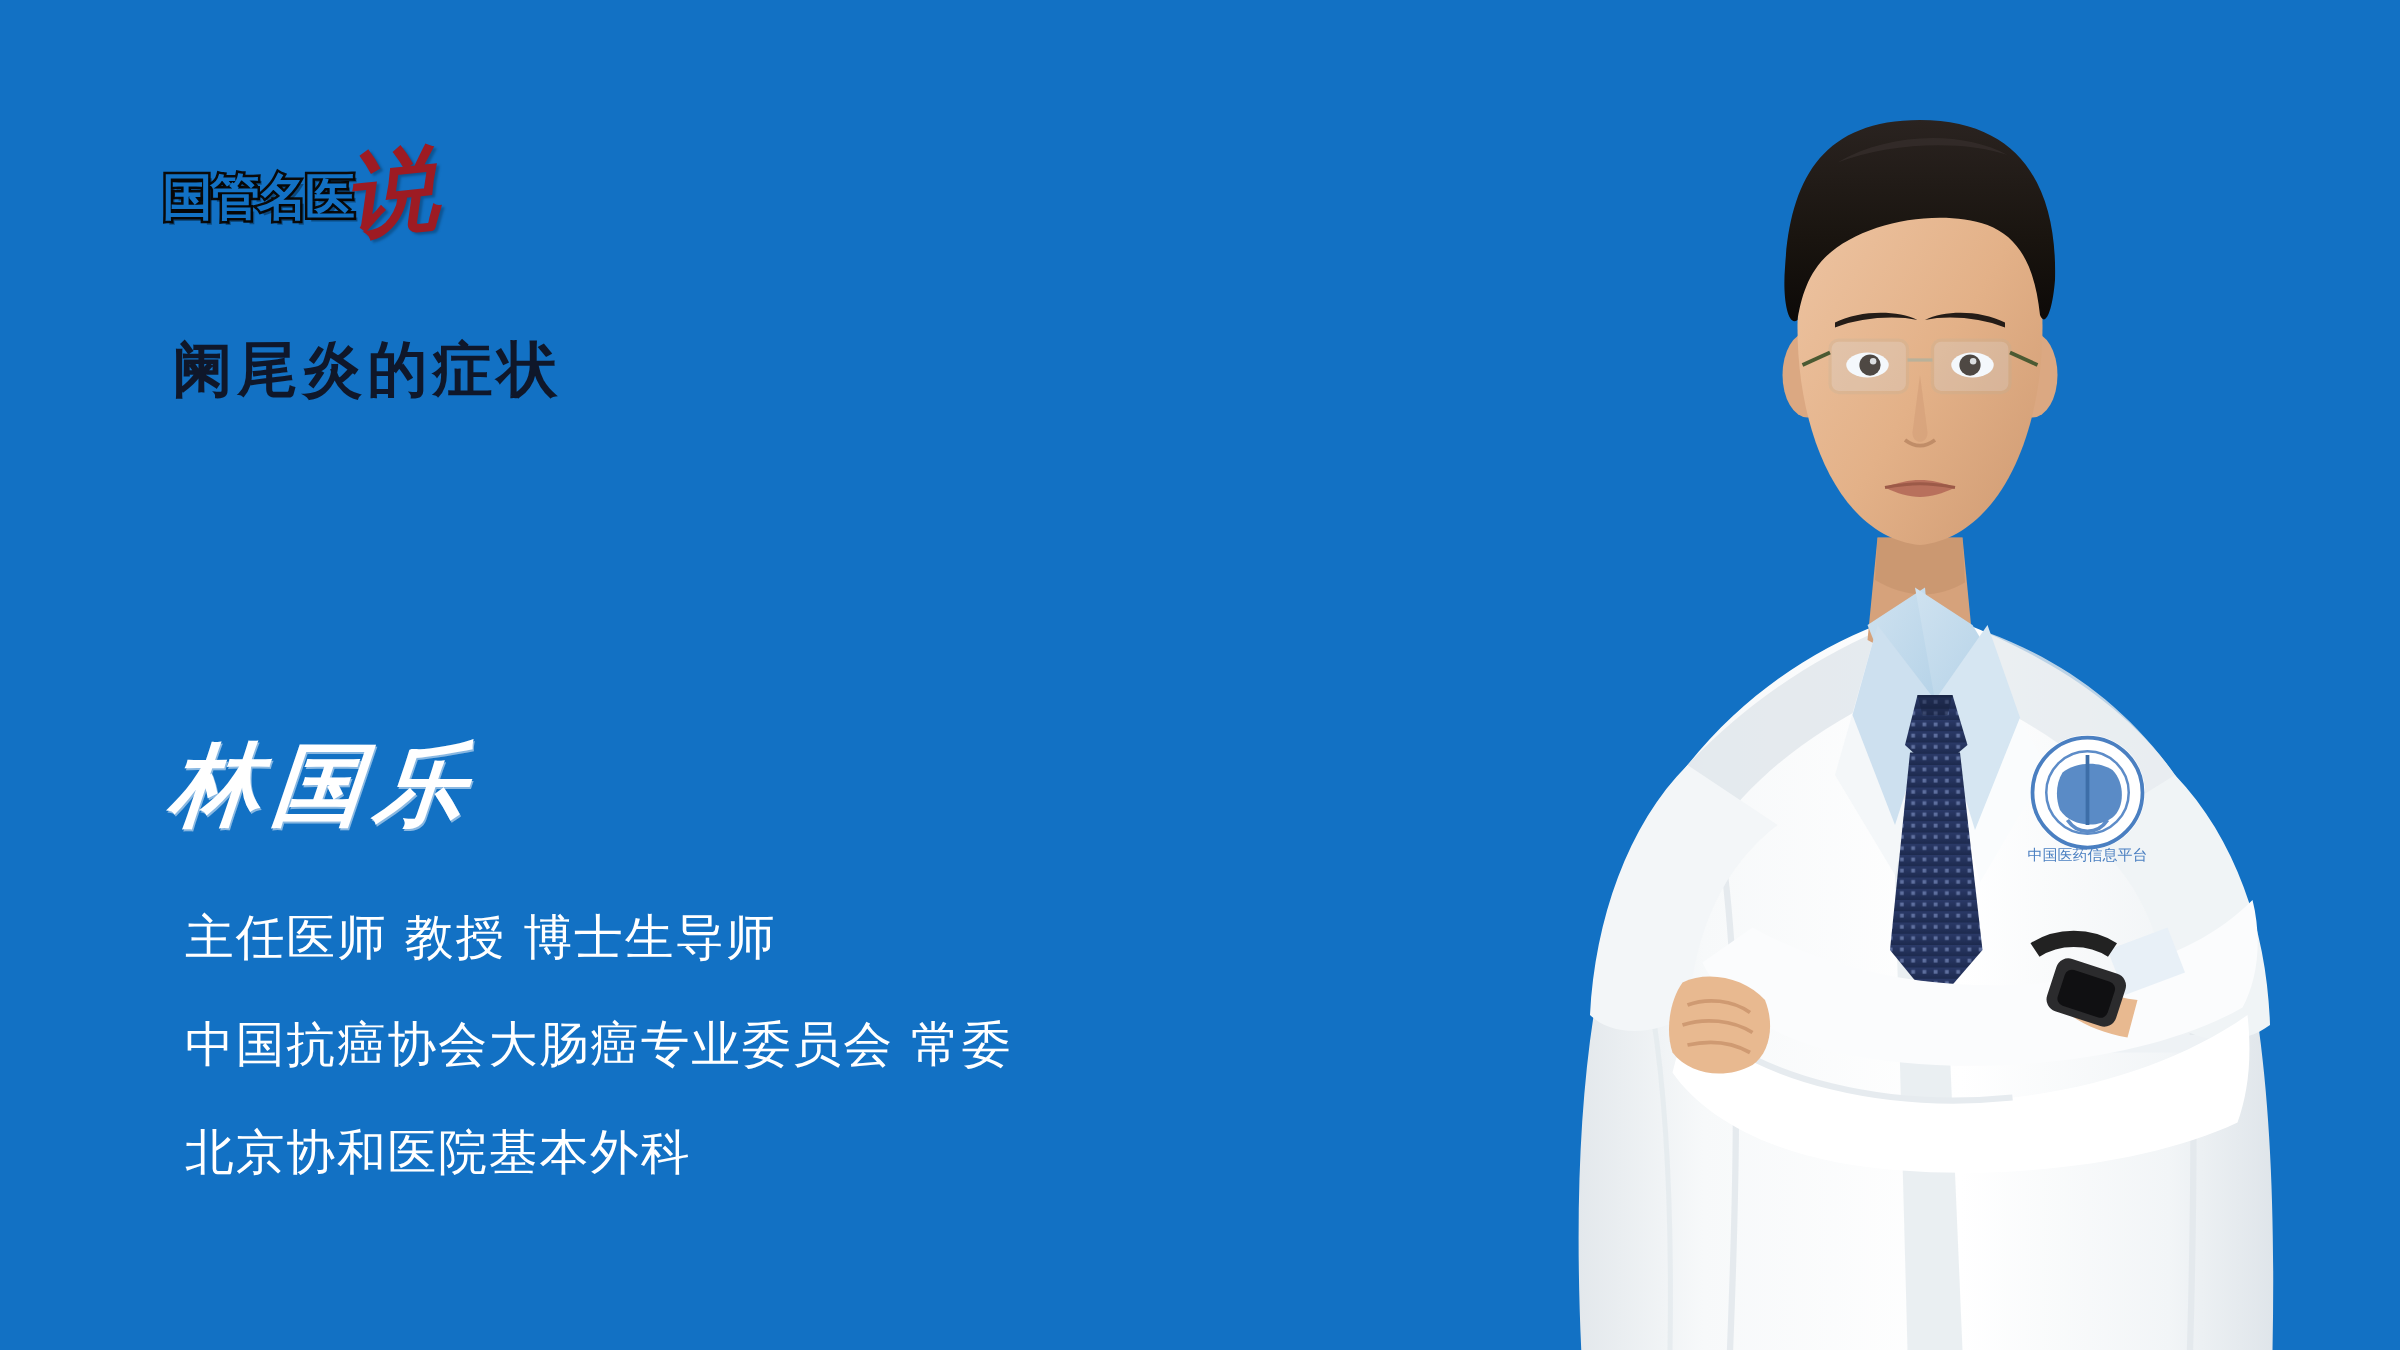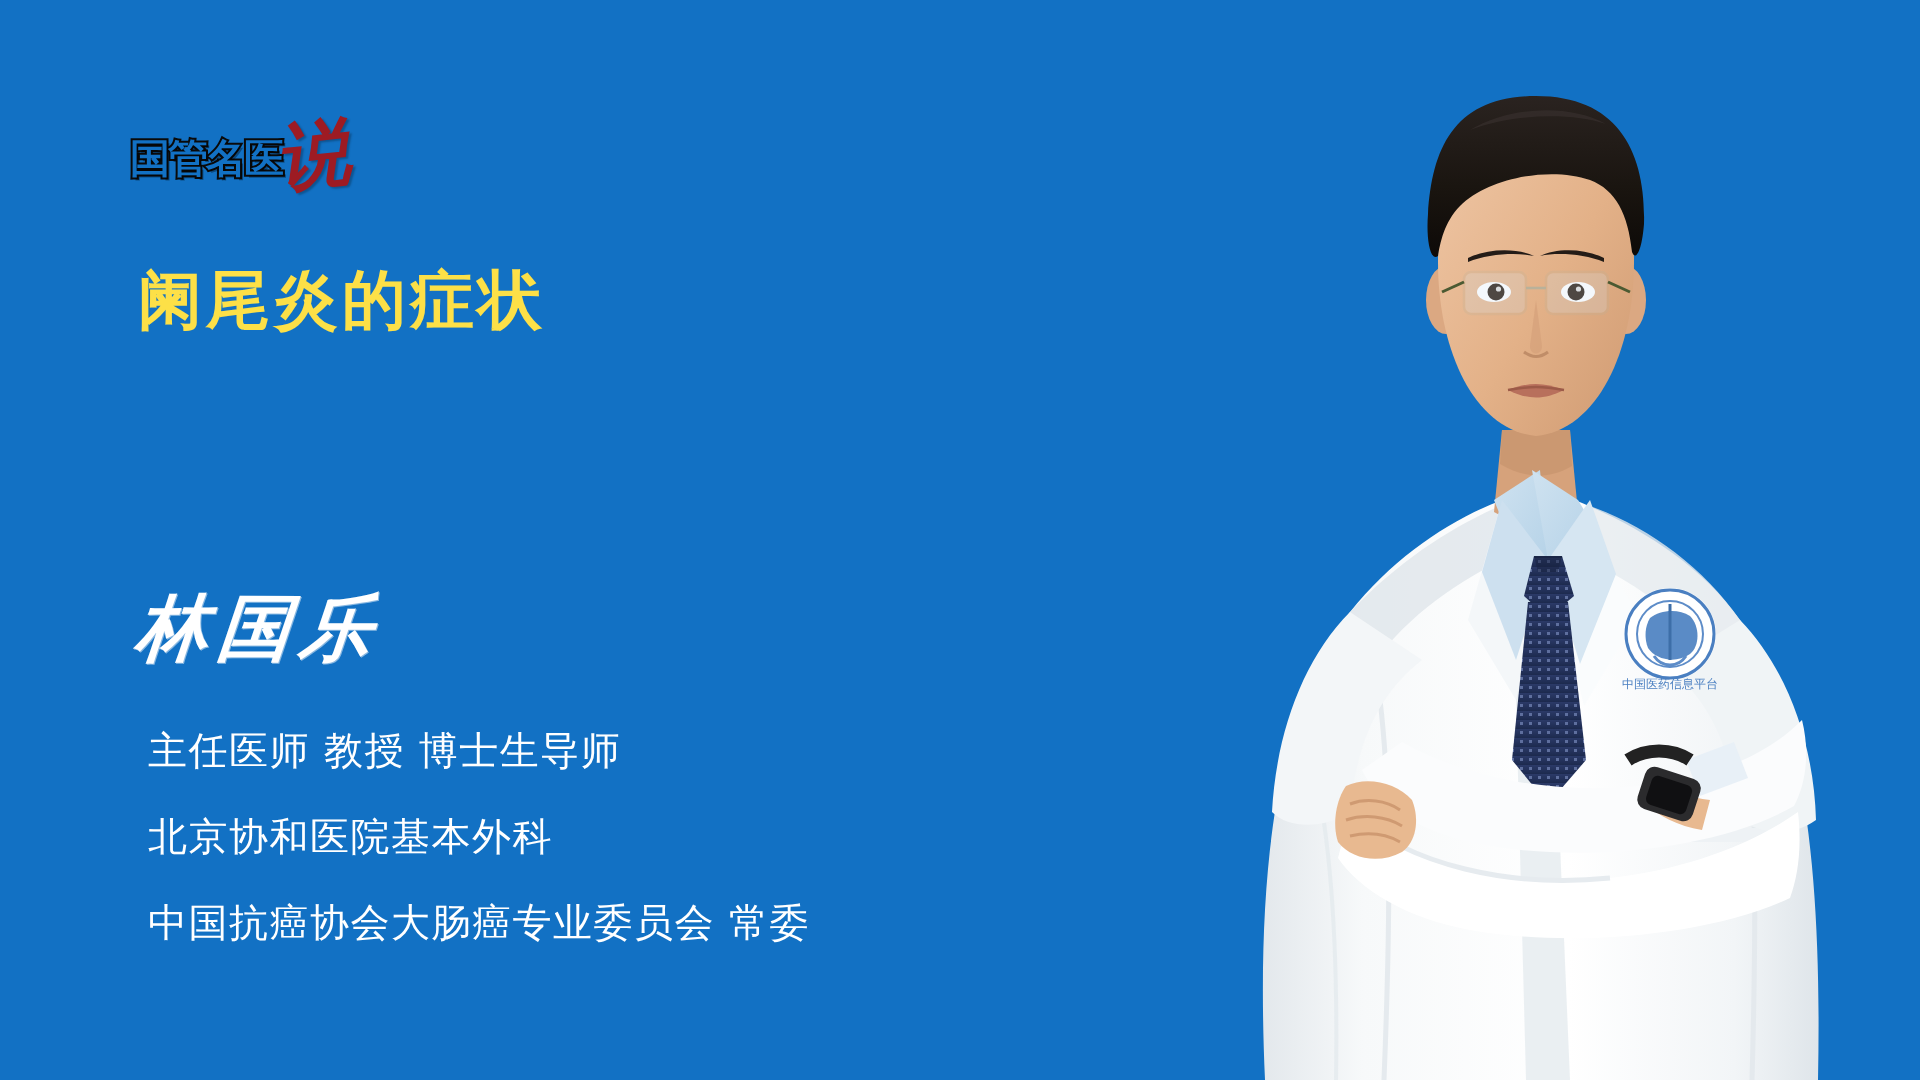--- a/index.html
+++ b/index.html
@@ -36,23 +36,23 @@
     margin-left:-6px;
     font-style:italic;
     transform:rotate(-6deg) translateY(-4px);
     font-family:"DejaVu Serif",serif;
     text-shadow:2px 2px 2px rgba(0,0,0,.25);
   }
 
   
   .headline{
     position:absolute; left:138px; top:254px;
-    font-size:64px; line-height:92px; font-weight:700;
-    color:#fde047; letter-spacing:4px;
-    font-family:Liberation Sans, sans-serif;
+    font-size:48px; line-height:92px; font-weight:700;
+    color:#0f172a; letter-spacing:4px;
+    font-family:Liberation Mono, monospace;
   }
 
   
   .doctor-name{
     position:absolute; left:136px; top:588px;
     font-size:72px; line-height:80px; font-weight:700;
     color:#ffffff; letter-spacing:10px;
     font-style:italic;
     font-family:"DejaVu Serif",serif;
     transform:skewX(-5deg);
@@ -87,22 +87,22 @@
     <span class="logo-main">国管名医</span>
     <span class="logo-accent">说</span>
   </div>
 
   <div class="headline">阑尾炎的症状</div>
 
   <div class="doctor-name">林国乐</div>
 
   <div class="credentials">
     <div class="cred-line">主任医师  教授  博士生导师</div>
+    <div class="cred-line">中国抗癌协会大肠癌专业委员会  常委</div>
     <div class="cred-line">北京协和医院基本外科</div>
-    <div class="cred-line">中国抗癌协会大肠癌专业委员会  常委</div>
   </div>
 
 </div>
 
 <div class="portrait">
 <svg viewBox="0 0 870 1080" preserveAspectRatio="xMidYMax meet" aria-hidden="true">
   <defs>
     <linearGradient id="coatg" x1="0" y1="0" x2="1" y2="0">
       <stop offset="0%" stop-color="#e3e8ec"></stop>
       <stop offset="18%" stop-color="#f7f9fa"></stop>

